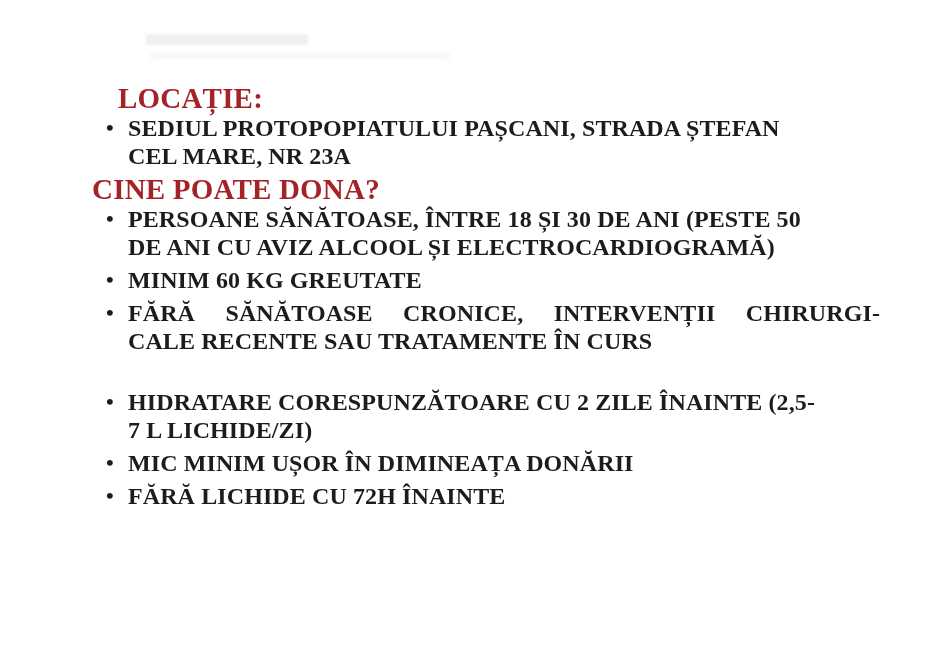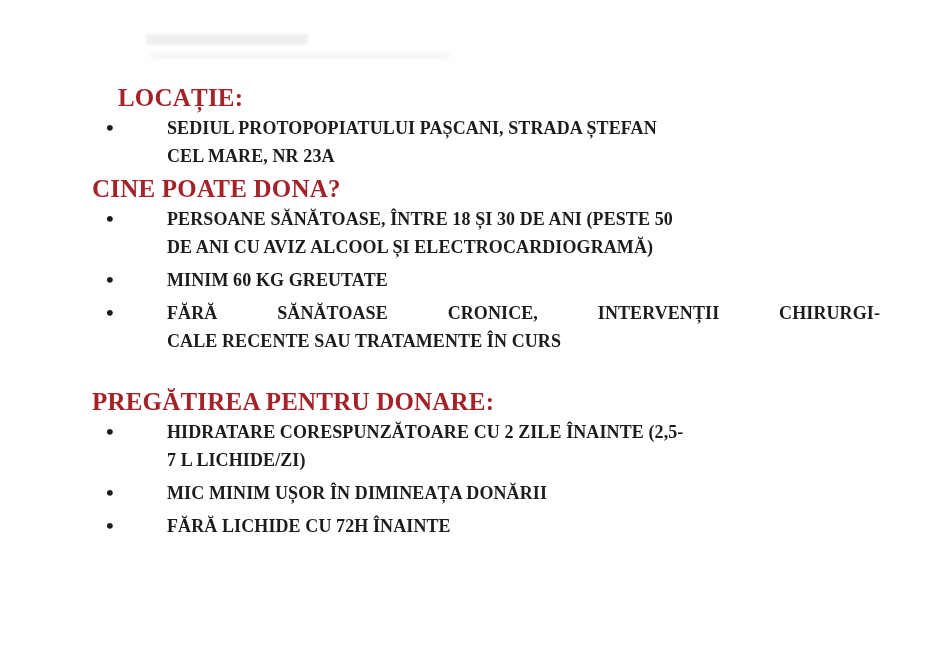--- a/index.html
+++ b/index.html
@@ -37,21 +37,21 @@
     filter: blur(1.5px);
   }
   .content {
     position: absolute;
     left: 92px;
     top: 84px;
     width: 788px;
   }
   .heading {
     color: var(--heading-color, #a42329);
-    font-size: 25px;
+    font-size: 29px;
     line-height: 28px;
     margin: 0 0 2px 0;
     letter-spacing: 0.2px;
   }
   .heading.indent {
     padding-left: 26px;
   }
   .bullet-item {
     position: relative;
     padding-left: 36px;
@@ -59,24 +59,23 @@
   }
   .bullet-marker {
     position: absolute;
     left: 14px;
     top: 0;
     font-size: 22px;
     line-height: 28px;
     color: #1c1c1c;
   }
   .bullet-text {
-    font-size: 18px;
+    font-size: 24px;
     line-height: 28px;
     letter-spacing: 0.1px;
-    margin-left: 39px;
   }
   .line {
     display: block;
   }
   .line.justify {
     text-align: justify;
     text-align-last: justify;
   }
   .spacer {
     height: 28px;
@@ -119,21 +118,20 @@
   <div class="bullet-item">
     <span class="bullet-marker">•</span>
     <div class="bullet-text">
         <span class="line justify">FĂRĂ SĂNĂTOASE CRONICE, INTERVENȚII CHIRURGI-</span>
         <span class="line">CALE RECENTE SAU TRATAMENTE ÎN CURS</span>
       </div>
   </div>
 
   <div class="spacer"></div>
 
-  <div class="heading">PREGĂTIREA PENTRU DONARE:</div>
 
   <div class="bullet-item">
     <span class="bullet-marker">•</span>
     <div class="bullet-text">
         <span class="line">HIDRATARE CORESPUNZĂTOARE CU 2 ZILE ÎNAINTE (2,5-</span>
         <span class="line">7 L LICHIDE/ZI)</span>
       </div>
   </div>
 
   <div class="bullet-item">

